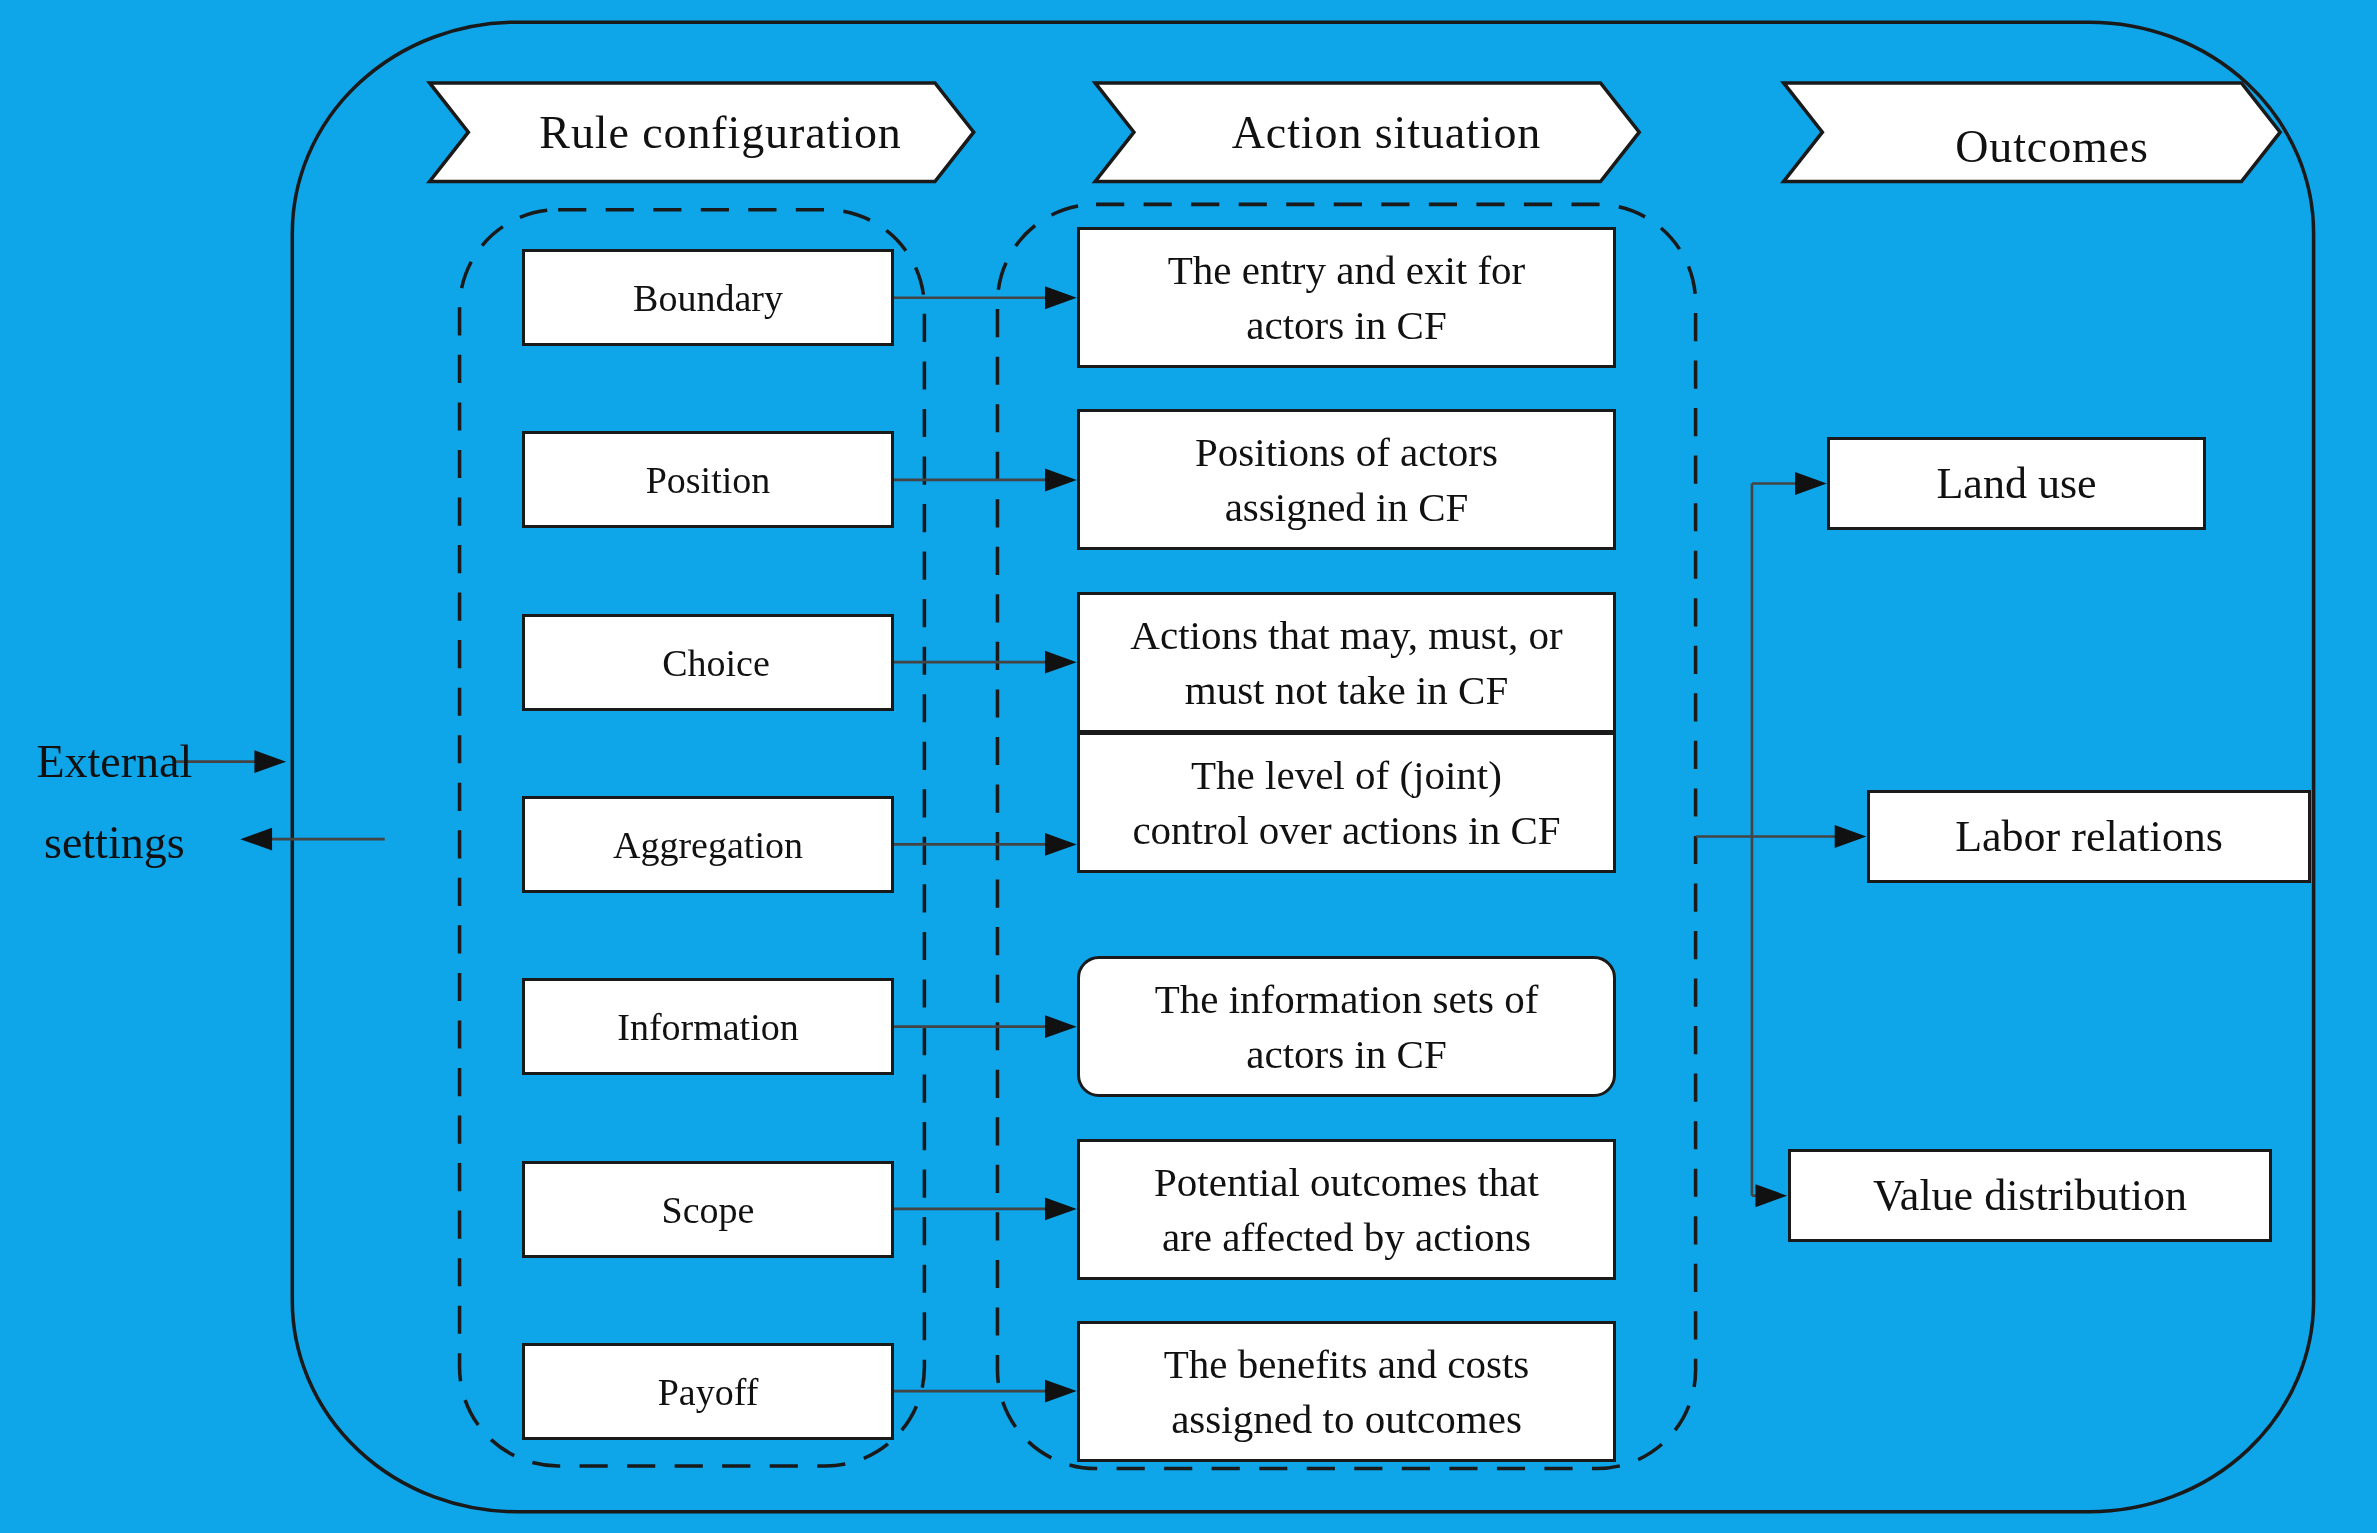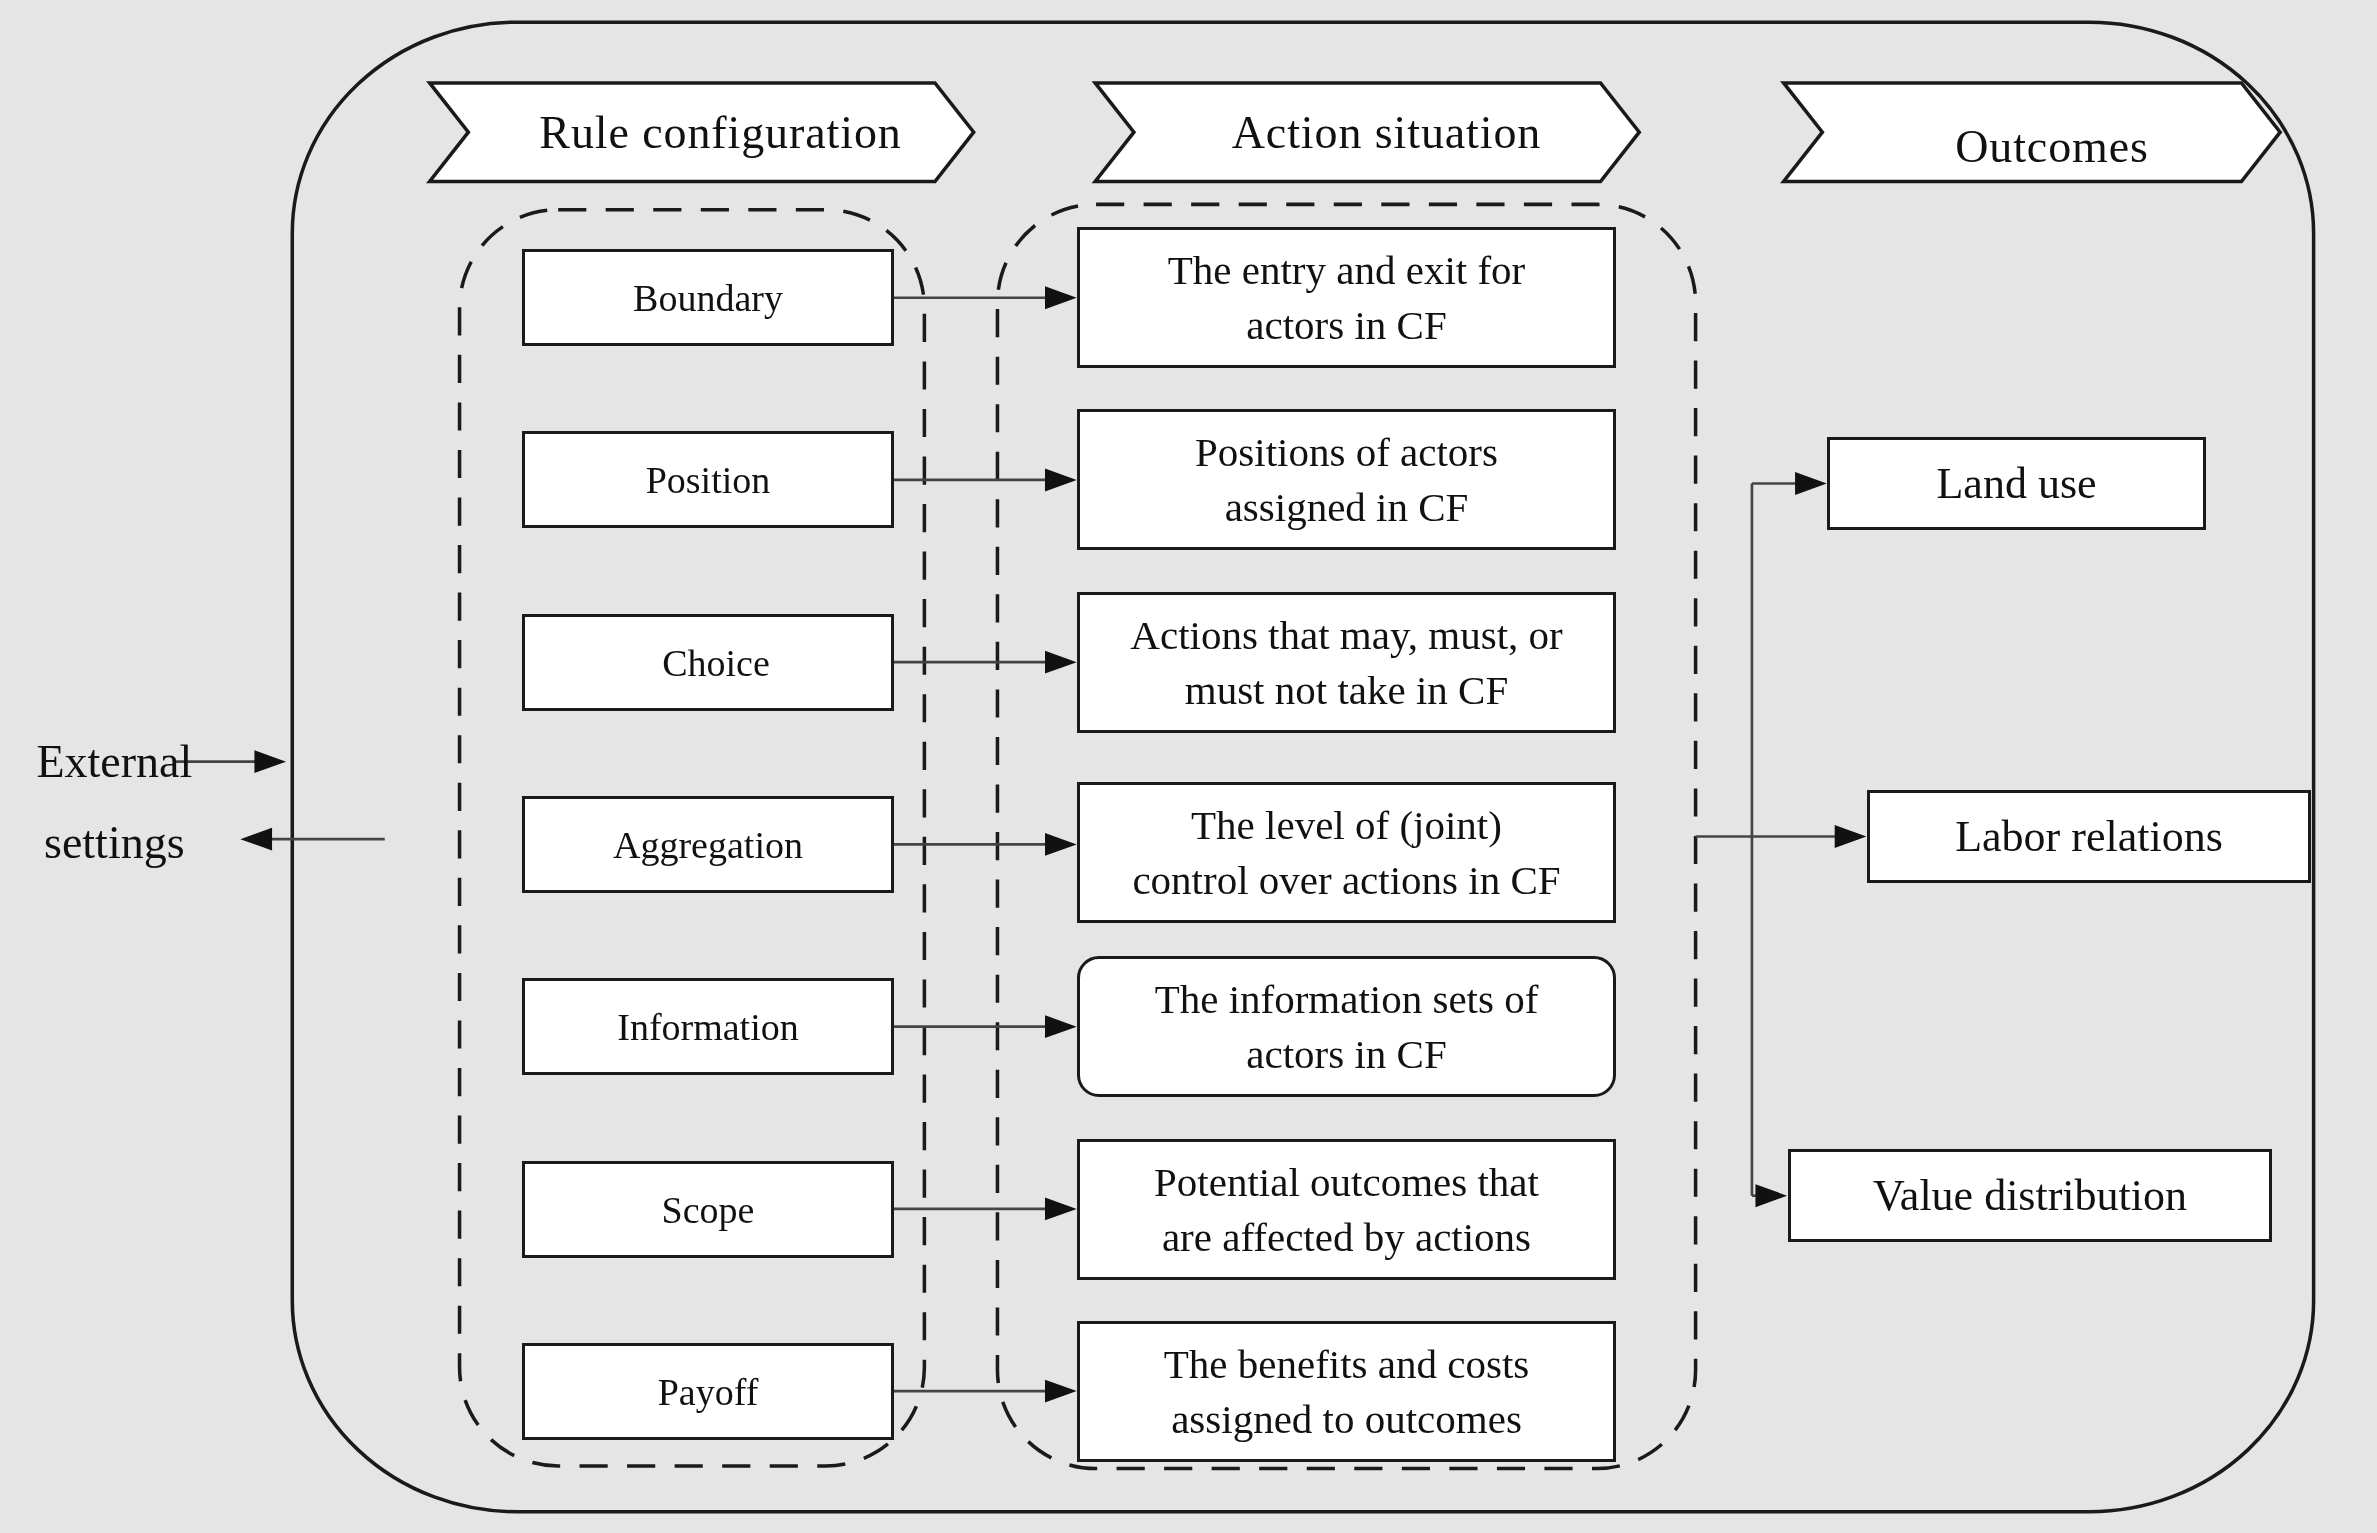--- a/index.html
+++ b/index.html
@@ -1,20 +1,20 @@
 <!DOCTYPE html>
 <html style="font-size:14px"><head>
 <meta charset="utf-8">
 <style>
   html, body { margin: 0; padding: 0; background: #ffffff; }
   .canvas {
     position: relative;
     width: 2377px;
     height: 1533px;
-    background: #e5e5e5;
+    background: #0ea5e9;
     font-family: "Liberation Serif", "DejaVu Serif", serif;
     color: #111111;
   }
   .layer {
     position: absolute;
     left: 0; top: 0;
     width: 2377px; height: 1533px;
   }
   .label {
     position: absolute;
@@ -158,21 +158,21 @@
   <div class="rule-box" style="top:978px;">Information</div>
   <div class="rule-box" style="top:1161px;">Scope</div>
   <div class="rule-box" style="top:1343px;">Payoff</div>
 
   <div class="action-box" style="top:227px;">The entry and exit for
 actors in CF</div>
   <div class="action-box" style="top:409px;">Positions of actors
 assigned in CF</div>
   <div class="action-box" style="top:592px;">Actions that may, must, or
 must not take in CF</div>
-  <div class="action-box" style="top:782px;">The level of (joint)
+  <div class="action-box" style="top:732px;">The level of (joint)
 control over actions in CF</div>
   <div class="action-box" style="top:956px;border-radius:22px;">The information sets of
 actors in CF</div>
   <div class="action-box" style="top:1139px;">Potential outcomes that
 are affected by actions</div>
   <div class="action-box" style="top:1321px;">The benefits and costs
 assigned to outcomes</div>
 
   <div class="outcome-box" style="left:1827px; top:437px;  width:379px; height:93px;">Land use</div>
   <div class="outcome-box" style="left:1867px; top:790px;  width:444px; height:93px;">Labor relations</div>

